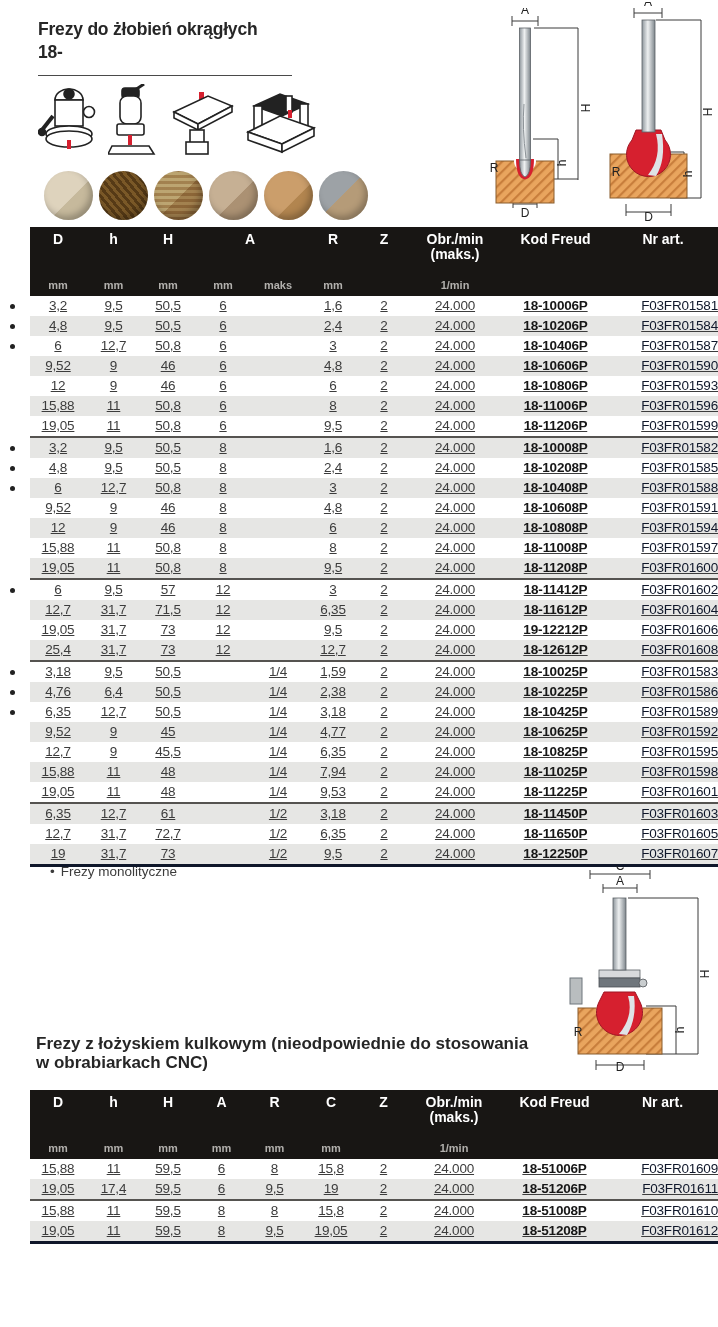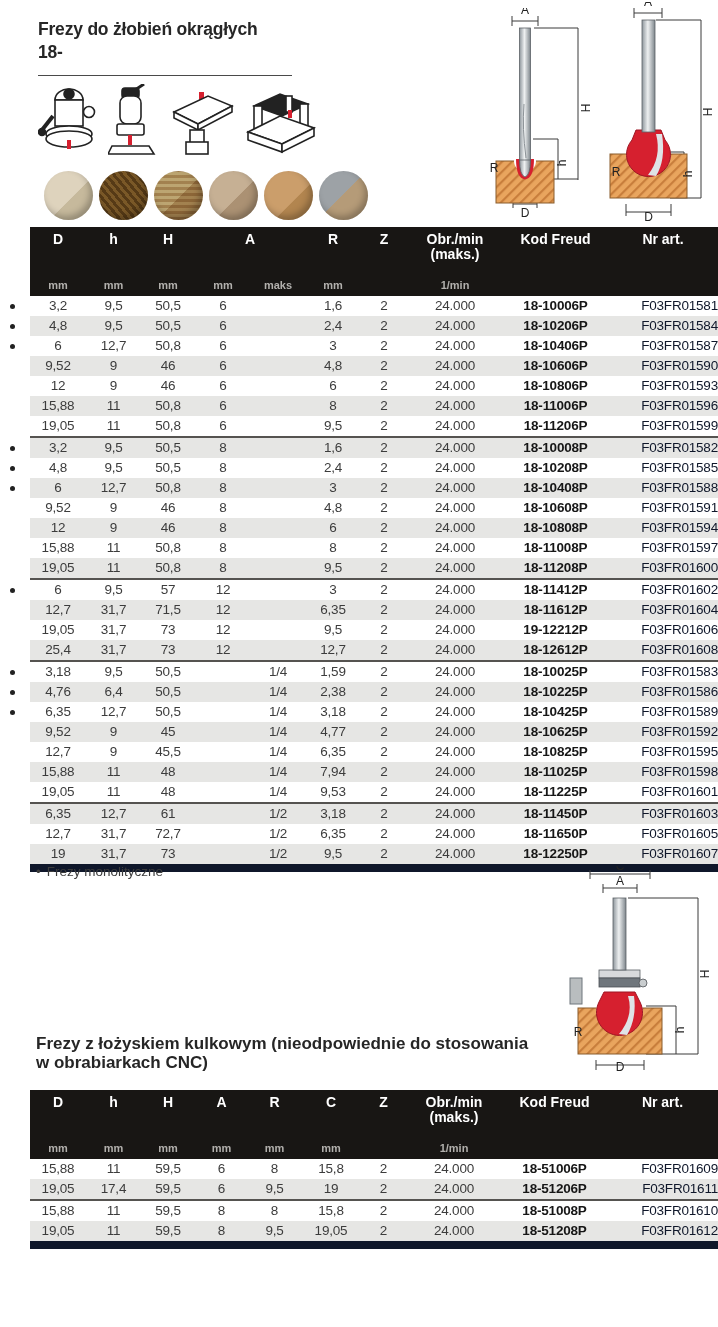--- a/index.html
+++ b/index.html
@@ -26,31 +26,31 @@
   
   .cat-table{position:absolute;left:30px;width:688px;}
   .thead{background:#181614;color:#fff;}
   .hrow,.trow{display:grid;}
   .t1 .hrow,.t1 .trow{grid-template-columns:56px 55px 54px 56px 54px 56px 46px 96px 105px 110px;}
   .t2 .hrow,.t2 .trow{grid-template-columns:56px 55px 54px 53px 53px 60px 45px 96px 105px 111px;}
   .names{height:42px;align-items:start;padding-top:5px;font-size:14px;font-weight:bold;}
   .units{height:22px;align-items:center;font-size:11px;font-weight:bold;color:#b2b0ad;}
   .hc{text-align:center;line-height:15px;}
   .span2{grid-column:4/6;}
-  .tbody{border-bottom:8px solid #0f172a;}
+  .tbody{border-bottom:3px solid #0f172a;text-decoration:underline;}
   .trow{height:20px;line-height:20px;font-size:13.5px;position:relative;letter-spacing:-0.2px;}
   .trow.alt{background:#e6e6e4;}
   .trow.sep{border-top:2px solid #555350;}
   .cell{text-align:center;white-space:nowrap;overflow:visible;}
   .cell.kod{font-weight:bold;color:#161616;}
   .cell.art{color:#0f172a;text-align:right;}
   .bullet{position:absolute;left:-20px;top:8px;width:5px;height:5px;border-radius:50%;background:#222;}
 
   
-  .footnote{position:absolute;left:36px;top:864px;font-size:13.5px;color:#3c3c3c;}
+  .footnote{position:absolute;left:50px;top:864px;font-size:13.5px;color:#3c3c3c;}
   .footnote .dot{margin-right:6px;}
 
   
   .sec2-title{position:absolute;left:36px;top:1034px;font-size:17px;line-height:19px;
               font-weight:bold;color:#262626;width:500px;}
 </style>
 </head>
 <body>
 
 <div class="page">

